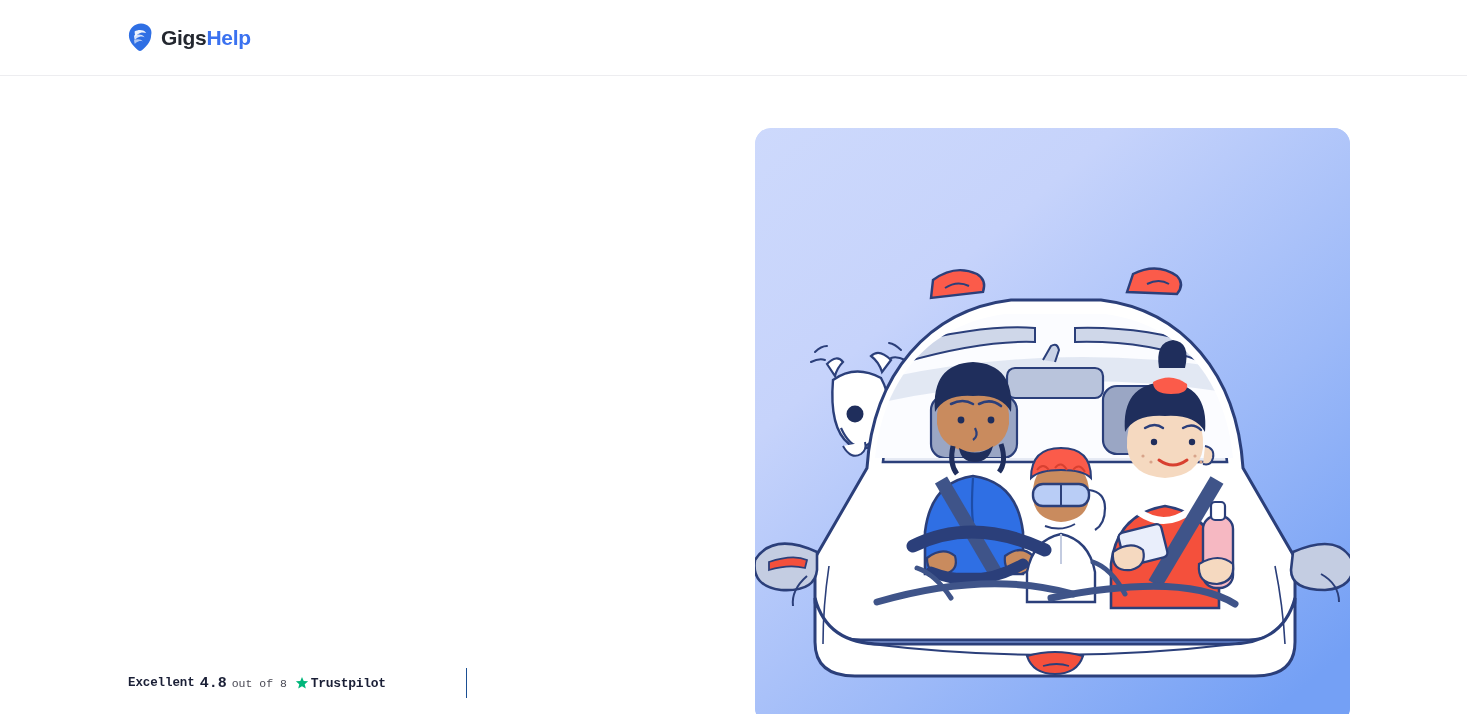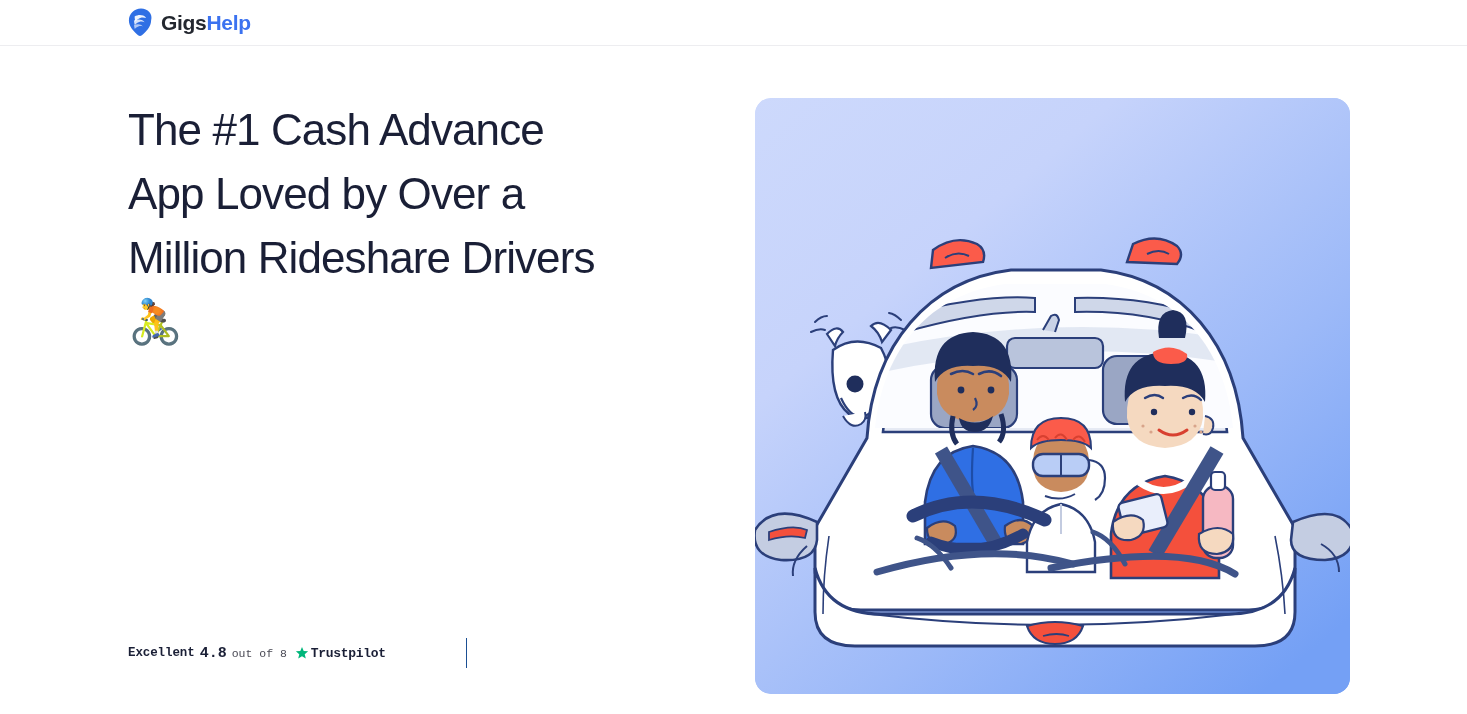--- a/index.html
+++ b/index.html
@@ -12,21 +12,21 @@
 
   body {
     font-family: "Liberation Sans", sans-serif;
     background: #ffffff;
     color: #1a1f36;
     -webkit-font-smoothing: antialiased;
   }
 
   
   .site-header {
-    height: 46px;
+    height: 76px;
     border-bottom: 1px solid #ededf0;
     display: flex;
     align-items: center;
     background: #ffffff;
   }
   .brand {
     display: flex;
     align-items: center;
     gap: 7px;
     margin-left: 128px;
@@ -172,21 +172,20 @@
       </svg>
     </span>
     <span class="brand-text"><span class="b-dark">Gigs</span><span class="b-blue">Help</span></span>
   </a>
 </header>
 
 <main class="hero">
 
   <div class="hero-left">
 
-    <h1 class="hero-title"><span>The #1 Cash Advance App Loved by Over a Million Rideshare Drivers 🚴</span></h1>
 
 
     <div class="rating-row">
 
       <a class="trustpilot" href="#">
         <span class="tp-excellent">Excellent</span>
         <span class="tp-score">4.8</span>
         <span class="tp-outof">out of 8</span>
         <span class="tp-logo">
           <span class="tp-star">

